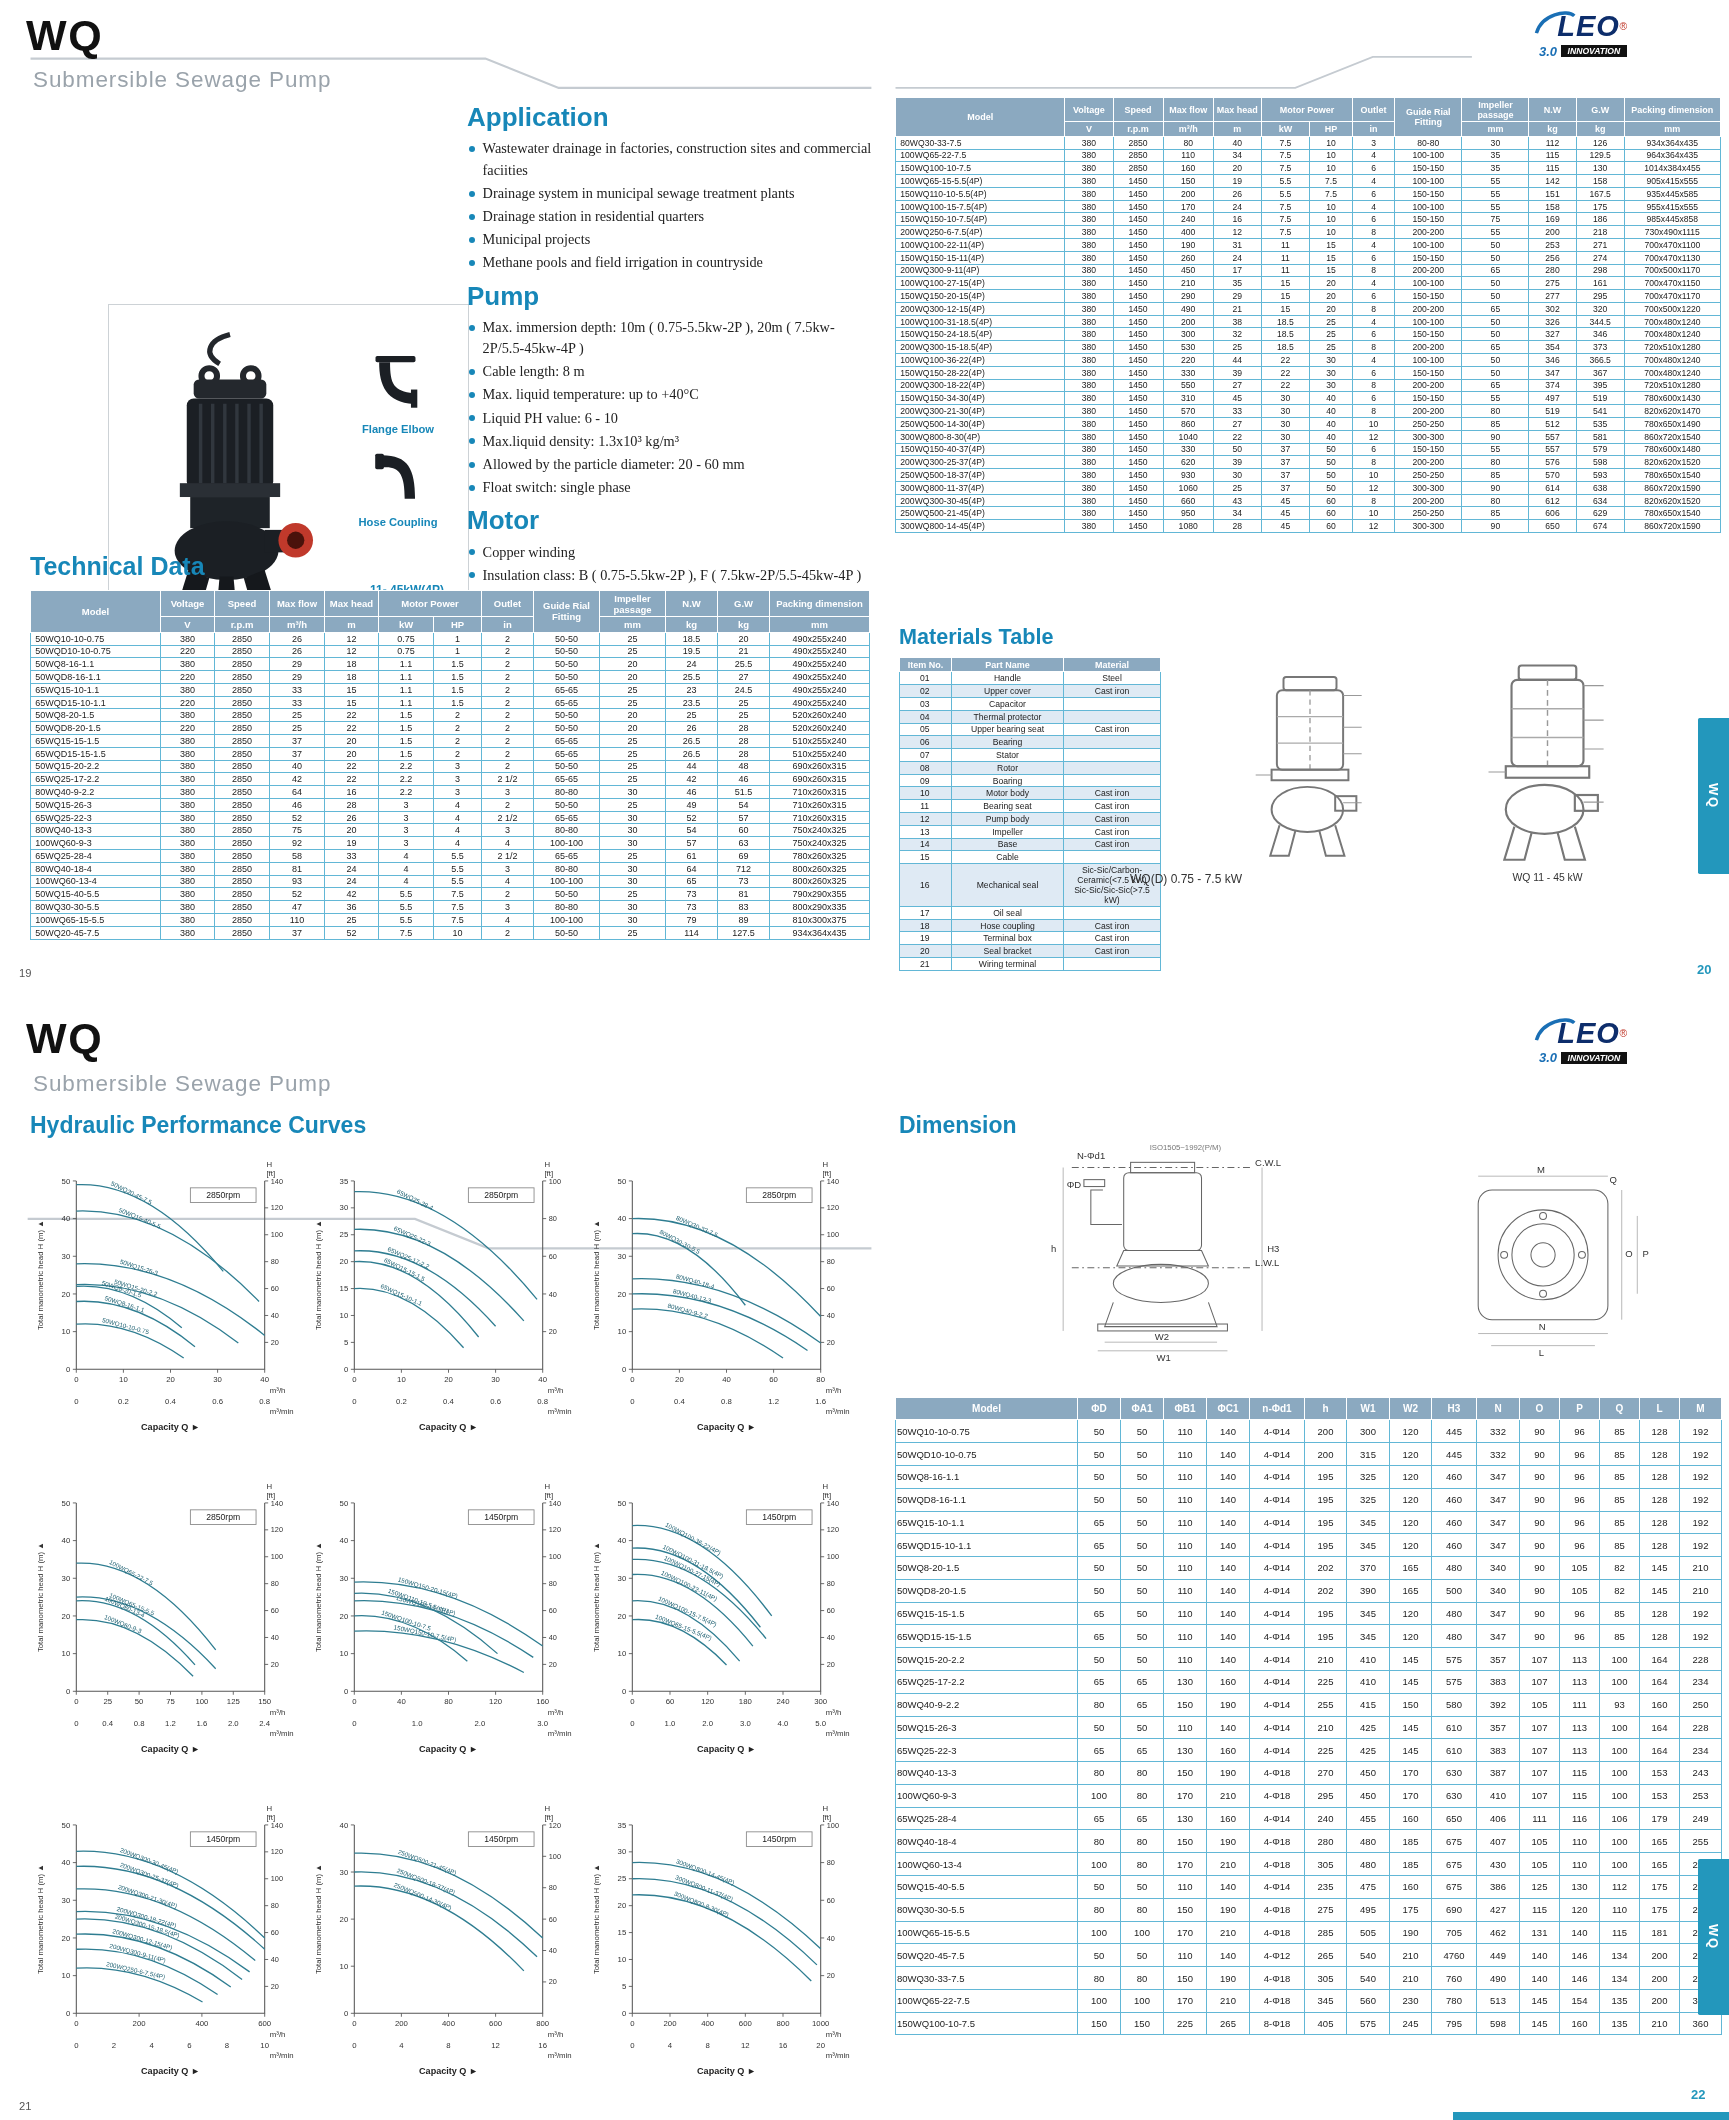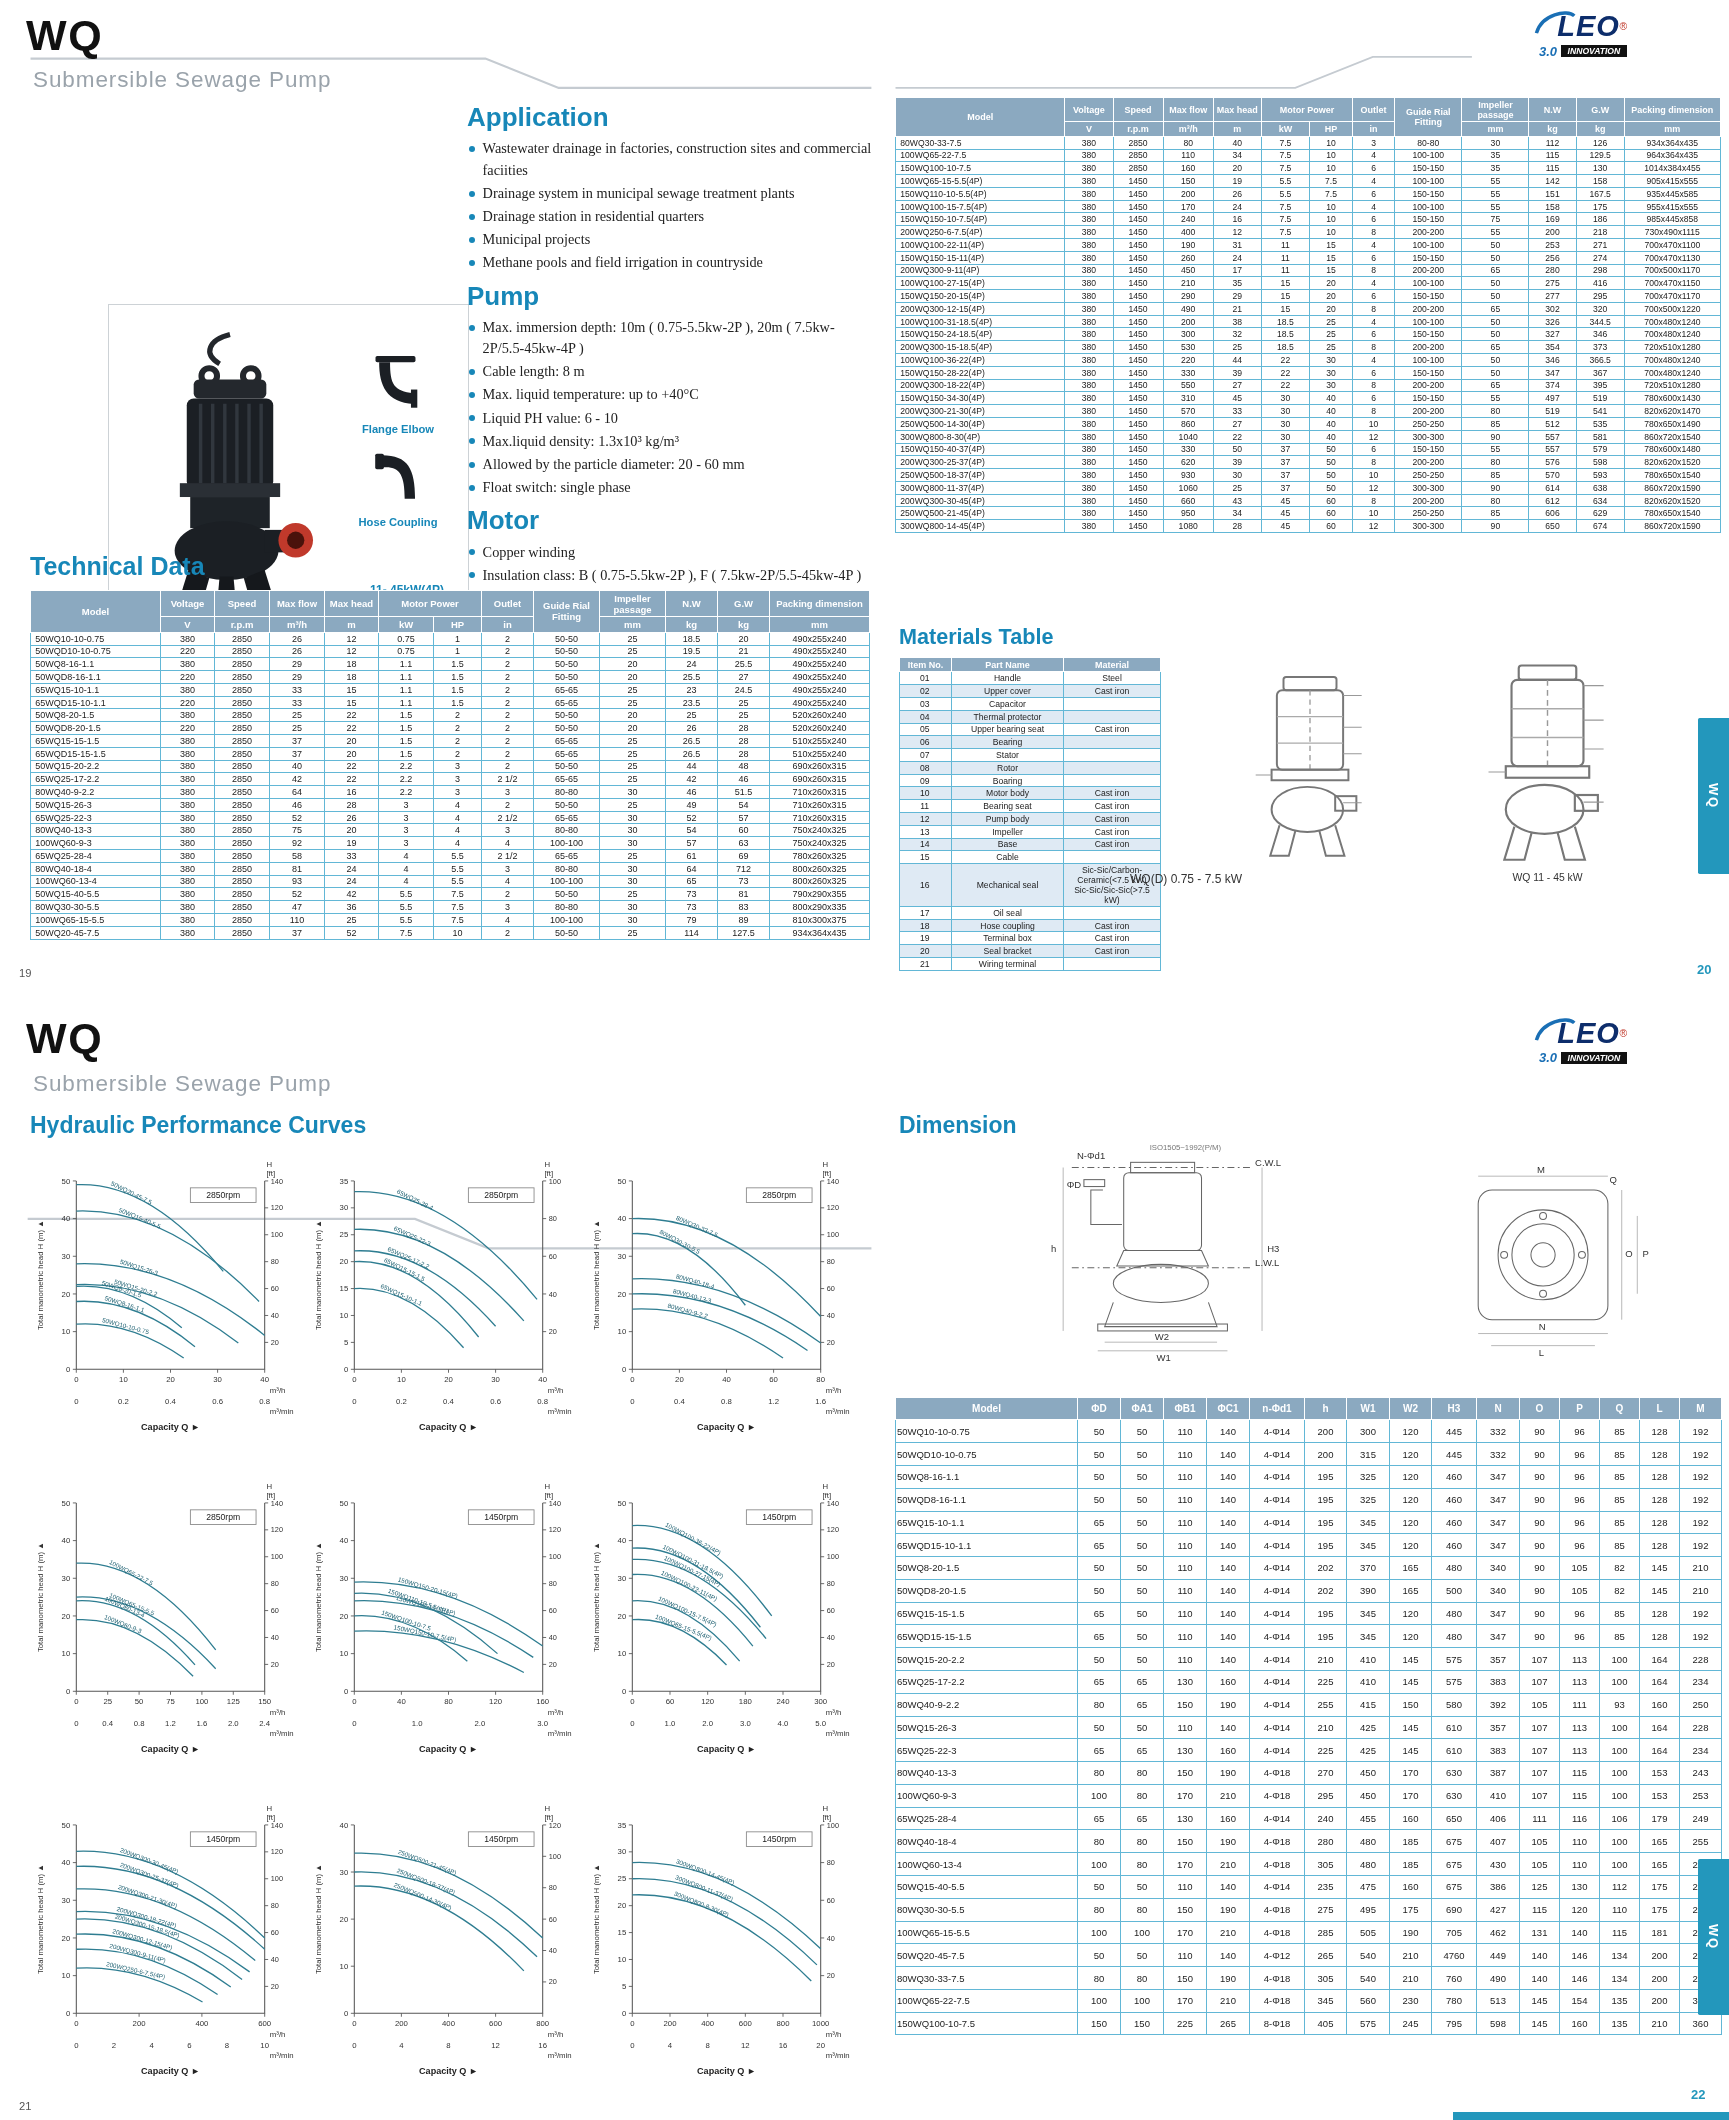--- a/index.html
+++ b/index.html
@@ -822,21 +822,21 @@
             <td>380</td>
             <td>1450</td>
             <td>210</td>
             <td>35</td>
             <td>15</td>
             <td>20</td>
             <td>4</td>
             <td>100-100</td>
             <td>50</td>
             <td>275</td>
-            <td>416</td>
+            <td>161</td>
             <td>700x470x1150</td>
           </tr>
           <tr>
             <td>150WQ150-20-15(4P)</td>
             <td>380</td>
             <td>1450</td>
             <td>290</td>
             <td>29</td>
             <td>15</td>
             <td>20</td>

